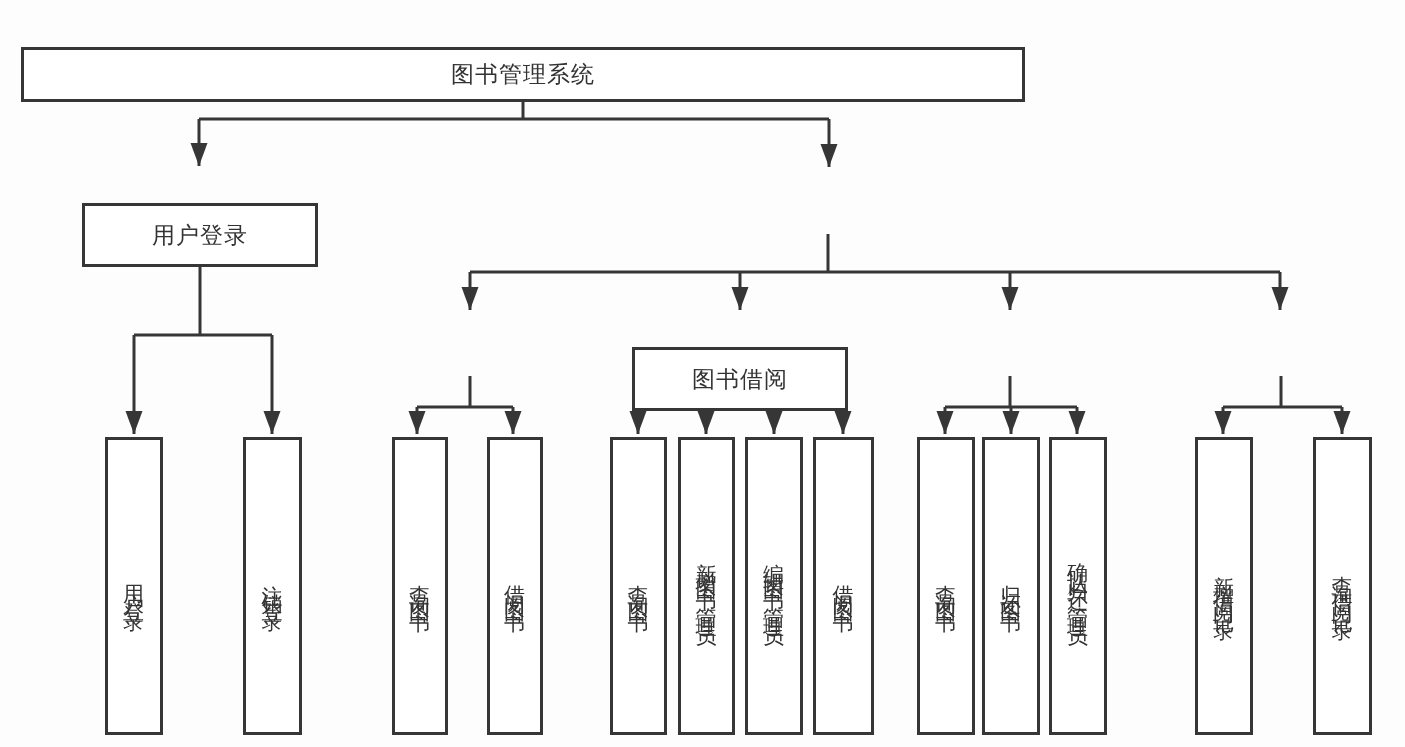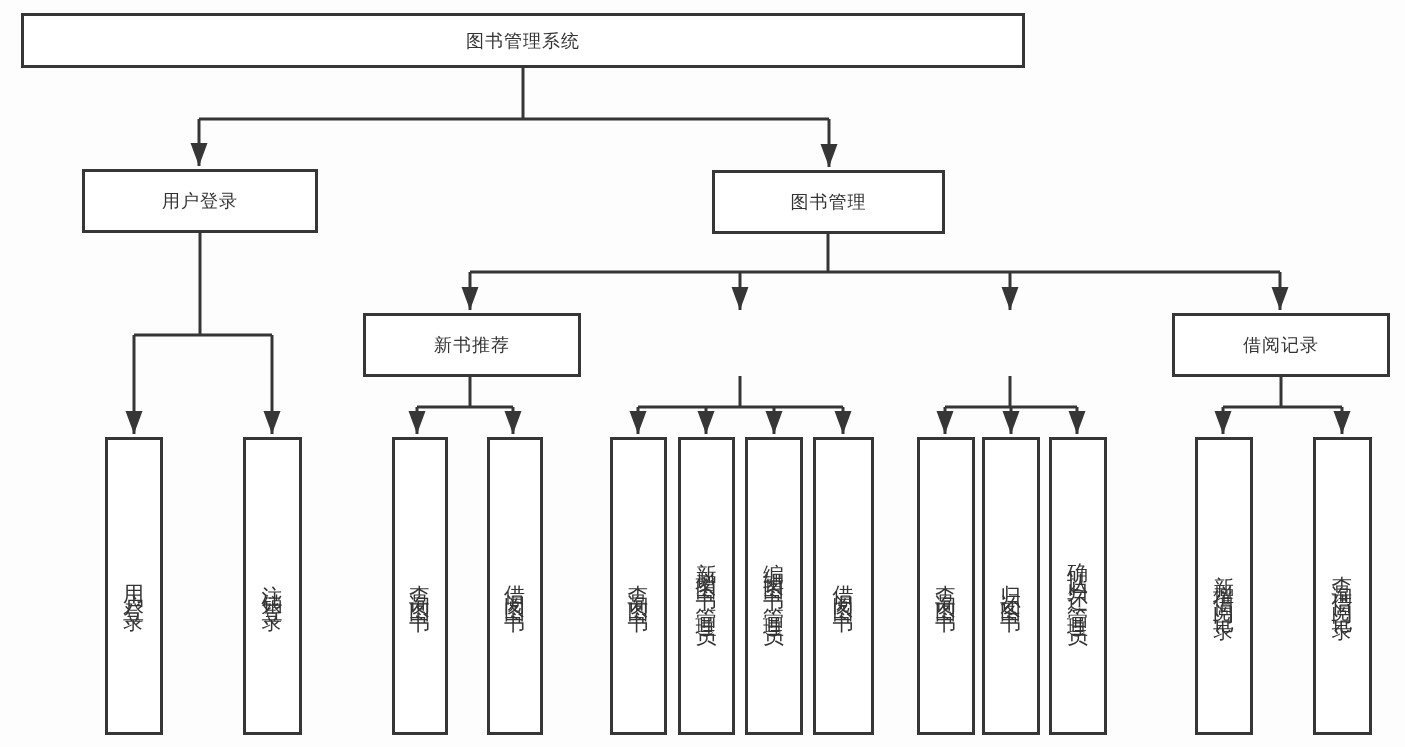--- a/index.html
+++ b/index.html
@@ -19,21 +19,21 @@
   svg.connectors{position:absolute;left:0;top:0;z-index:1;}
   svg.connectors path{stroke:var(--line);stroke-width:3;fill:none;}
   .box{
     position:absolute;z-index:2;
     box-sizing:border-box;
     border:3px solid var(--line);
     background:#ffffff;
     display:flex;align-items:center;justify-content:center;
     color:var(--text);
   }
-  .box.h{font-size:18px;letter-spacing:1px;white-space:nowrap;}
+  .box.h{font-size:23px;letter-spacing:1px;white-space:nowrap;margin-top:34px;}
   .box.v{
     writing-mode:vertical-rl;
     text-orientation:mixed;
     font-size:21px;
     letter-spacing:9px;
     line-height:1;
   }
   .watermark{
     position:absolute;right:4px;bottom:5px;z-index:6;
     font-size:21px;letter-spacing:0.5px;
@@ -90,24 +90,22 @@
 
     <path d="M1281 376 V407"></path>
     <path d="M1223 407 H1342"></path>
     <path d="M1223 407 V434" marker-end="url(#arw)"></path>
     <path d="M1342 407 V434" marker-end="url(#arw)"></path>
   </svg>
 
   <div class="box h" style="left:21px;top:13px;width:1004px;height:55px">图书管理系统</div>
 
   <div class="box h" style="left:82px;top:169px;width:236px;height:64px">用户登录</div>
-  <div class="box h" style="left:712px;top:170px;width:233px;height:64px">图书管理</div>
 
-  <div class="box h" style="left:363px;top:313px;width:218px;height:64px">新书推荐</div>
-  <div class="box h" style="left:1172px;top:313px;width:218px;height:64px">借阅记录</div>
+  <div class="box h" style="left:632px;top:313px;width:216px;height:64px">图书借阅</div>
 
   <div class="box v" style="left:105px;top:437px;width:58px;height:298px">用户登录</div>
   <div class="box v" style="left:243px;top:437px;width:59px;height:298px">注销登录</div>
 
   <div class="box v" style="left:392px;top:437px;width:56px;height:298px">查询图书</div>
   <div class="box v" style="left:487px;top:437px;width:56px;height:298px">借阅图书</div>
 
   <div class="box v" style="left:610px;top:437px;width:57px;height:298px">查询图书</div>
   <div class="box v" style="left:678px;top:437px;width:57px;height:298px">新增图书（管理员）</div>
   <div class="box v" style="left:745px;top:437px;width:58px;height:298px">编辑图书（管理员）</div>

